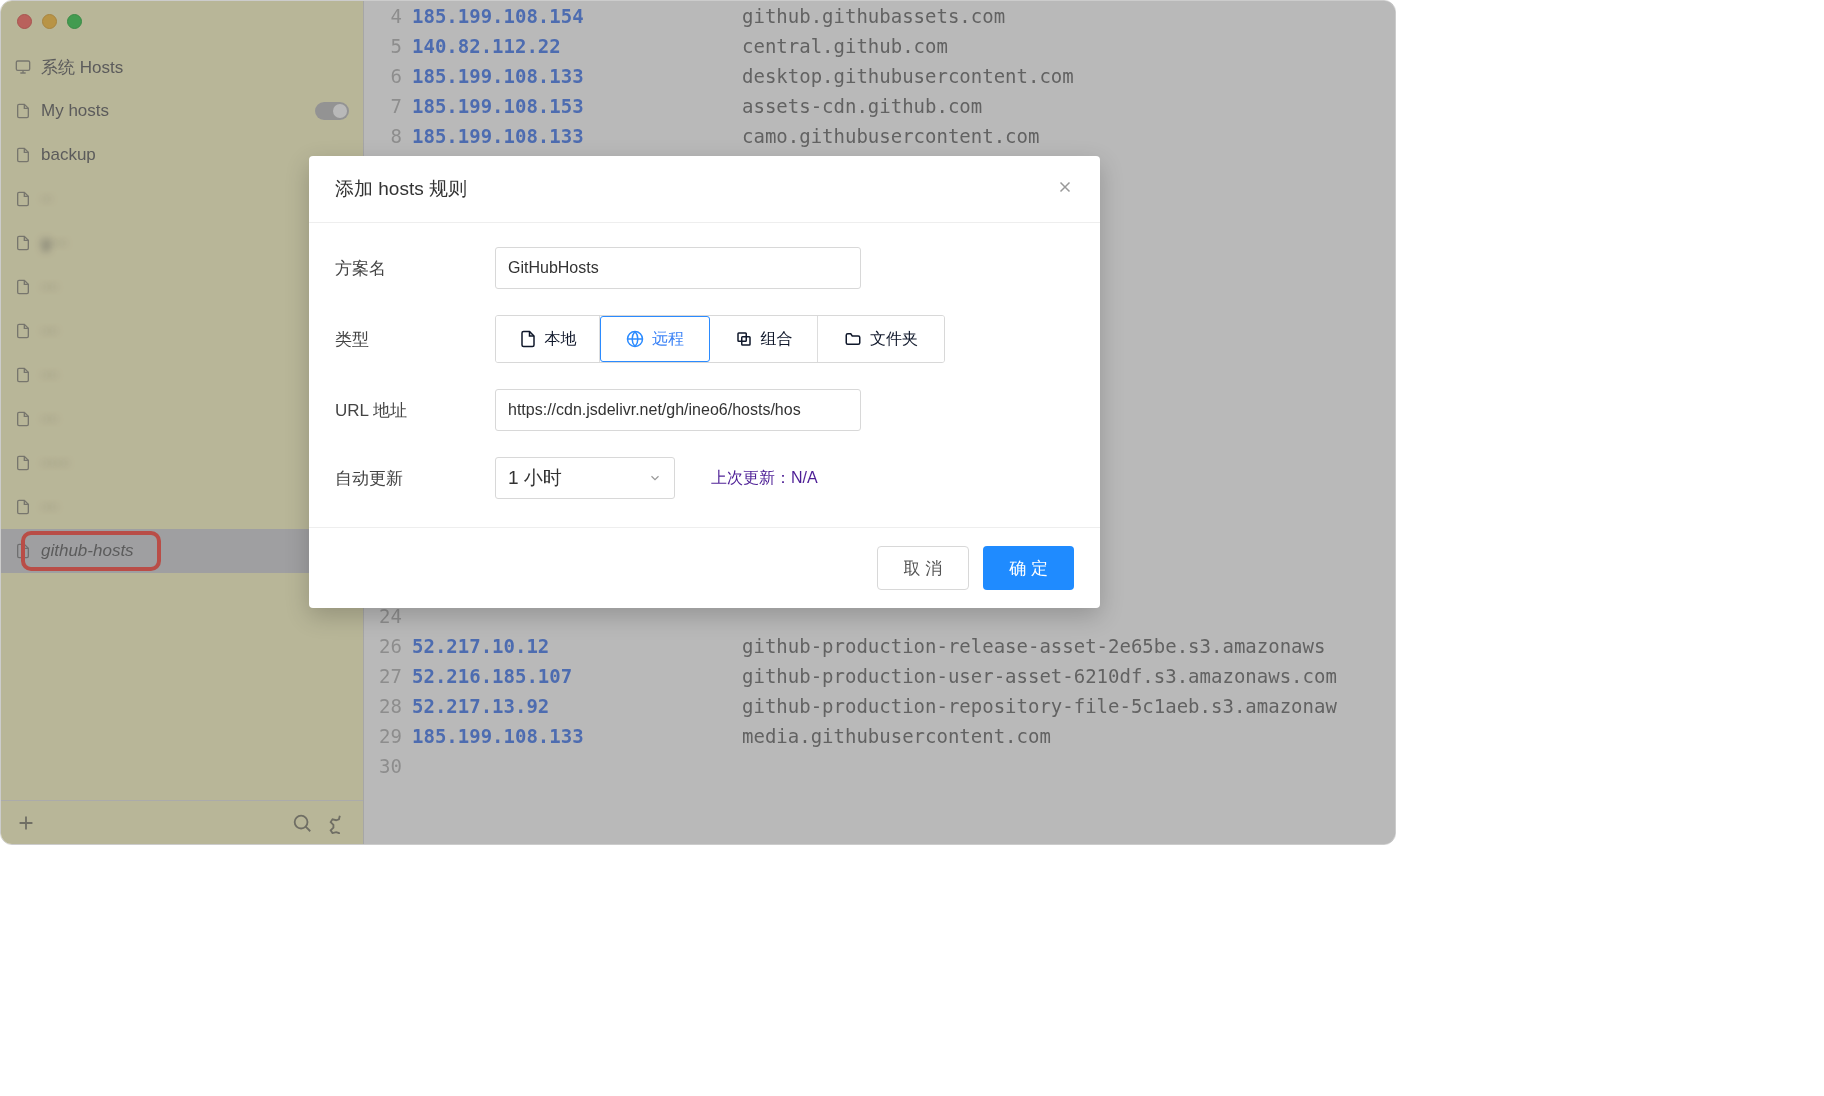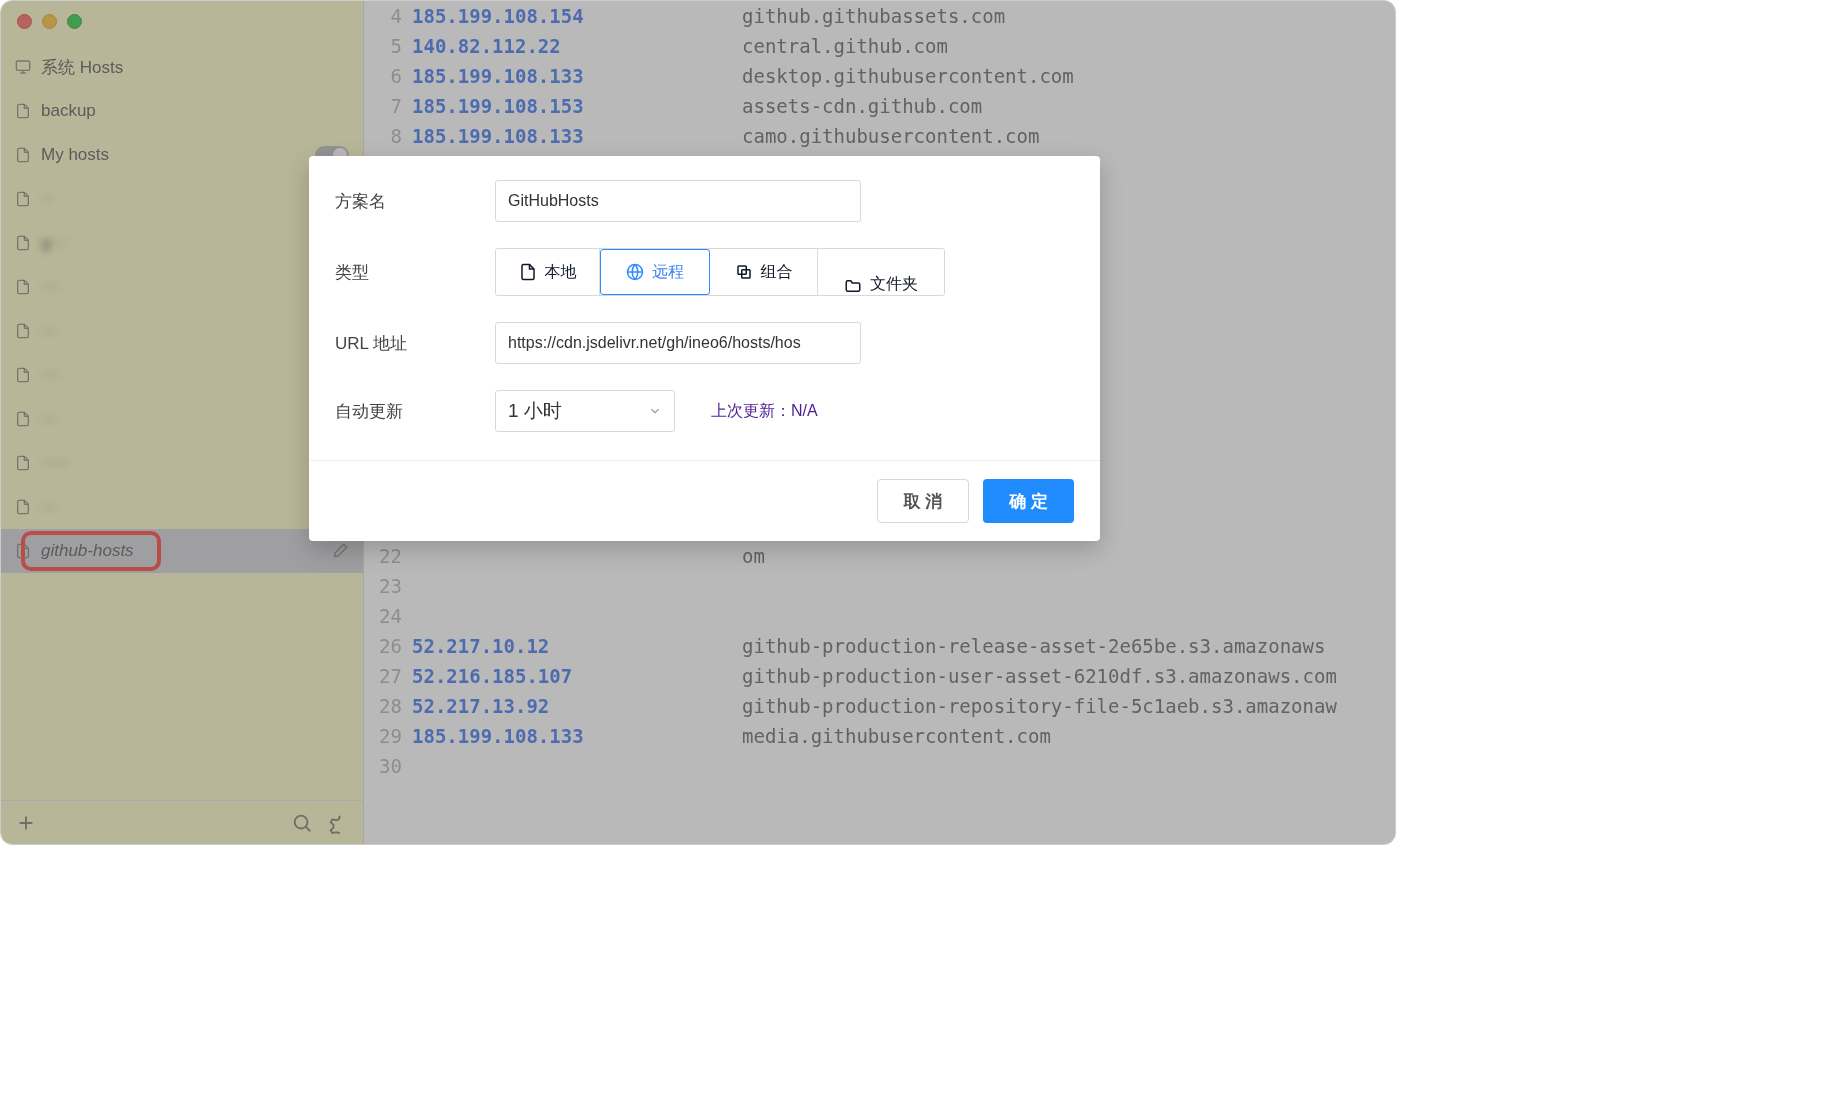--- a/index.html
+++ b/index.html
@@ -171,21 +171,21 @@
   height: 46px;
   display: flex;
   align-items: center;
   justify-content: center;
   gap: 8px;
   font-size: 16px;
   color: #0f172a;
   background: #fff;
   border-right: 1px solid #ddd;
 }
-.seg:last-child { border-right: none; align-items: flex-end; }
+.seg:last-child { border-right: none; }
 .seg.w1 { width: 104px; }
 .seg.w2 { width: 110px; }
 .seg.w3 { width: 108px; }
 .seg.w4 { width: 126px; }
 .seg.active {
   border: 1.5px solid #2b8bff;
   color: #3b82f6;
   border-radius: 3px;
   position: relative;
   z-index: 1;
@@ -204,21 +204,20 @@
   gap: 8px;
 }
 .select .chev { margin-left: auto; opacity: .5; }
 .last-update { margin-left: 36px; color: #4c1d95; font-size: 16px; }
 .modal-footer {
   border-top: 1px solid #eee;
   padding: 18px 26px;
   display: flex;
   justify-content: flex-end;
   gap: 14px;
-  font-weight: bold;
 }
 .btn {
   height: 44px;
   padding: 0 26px;
   border-radius: 4px;
   font-size: 17px;
   display: flex;
   align-items: center;
   cursor: pointer;
 }
@@ -247,29 +246,29 @@
             <path d="M8 21h8M12 17v4"></path>
           </svg>
         <span class="label">系统 Hosts</span>
       </div>
       <div id="side-items">
           <div class="side-item">
             <svg class="file-icon" viewBox="0 0 24 24" fill="none" stroke="currentColor" stroke-width="2">
               <path d="M14 2H6a2 2 0 0 0-2 2v16a2 2 0 0 0 2 2h12a2 2 0 0 0 2-2V8z"></path>
               <path d="M14 2v6h6"></path>
             </svg>
-            <span class="label ">backup</span>
-          </div>
-          <div class="side-item">
-            <svg class="file-icon" viewBox="0 0 24 24" fill="none" stroke="currentColor" stroke-width="2">
-              <path d="M14 2H6a2 2 0 0 0-2 2v16a2 2 0 0 0 2 2h12a2 2 0 0 0 2-2V8z"></path>
-              <path d="M14 2v6h6"></path>
-            </svg>
             <span class="label ">My hosts</span>
             <div class="toggle"></div>
+          </div>
+          <div class="side-item">
+            <svg class="file-icon" viewBox="0 0 24 24" fill="none" stroke="currentColor" stroke-width="2">
+              <path d="M14 2H6a2 2 0 0 0-2 2v16a2 2 0 0 0 2 2h12a2 2 0 0 0 2-2V8z"></path>
+              <path d="M14 2v6h6"></path>
+            </svg>
+            <span class="label ">backup</span>
           </div>
           <div class="side-item">
             <svg class="file-icon" viewBox="0 0 24 24" fill="none" stroke="currentColor" stroke-width="2">
               <path d="M14 2H6a2 2 0 0 0-2 2v16a2 2 0 0 0 2 2h12a2 2 0 0 0 2-2V8z"></path>
               <path d="M14 2v6h6"></path>
             </svg>
             <span class="label blur-text">··</span>
           </div>
           <div class="side-item">
             <svg class="file-icon" viewBox="0 0 24 24" fill="none" stroke="currentColor" stroke-width="2">
@@ -483,20 +482,28 @@
       <div class="line">
         <span class="gutter">30</span>
         <span class="ip"></span>
         <span class="host"></span>
       </div>
     </div>
 
   <div class="overlay"></div>
 
   <div class="modal">
+    <div class="modal-header">
+      <div class="modal-title">添加 hosts 规则</div>
+      <div class="close-btn">
+        <svg width="18" height="18" viewBox="0 0 24 24" stroke="#999" stroke-width="2">
+            <path d="M6 6l12 12M18 6L6 18"></path>
+          </svg>
+      </div>
+    </div>
     <div class="modal-body">
       <div class="form-row">
         <div class="form-label">方案名</div>
         <input class="text-input" value="GitHubHosts" style="">
       </div>
       <div class="form-row">
         <div class="form-label">类型</div>
         <div class="seg-group">
           <div class="seg w1">
             <svg viewBox="0 0 24 24" fill="none" stroke="currentColor" stroke-width="2">

